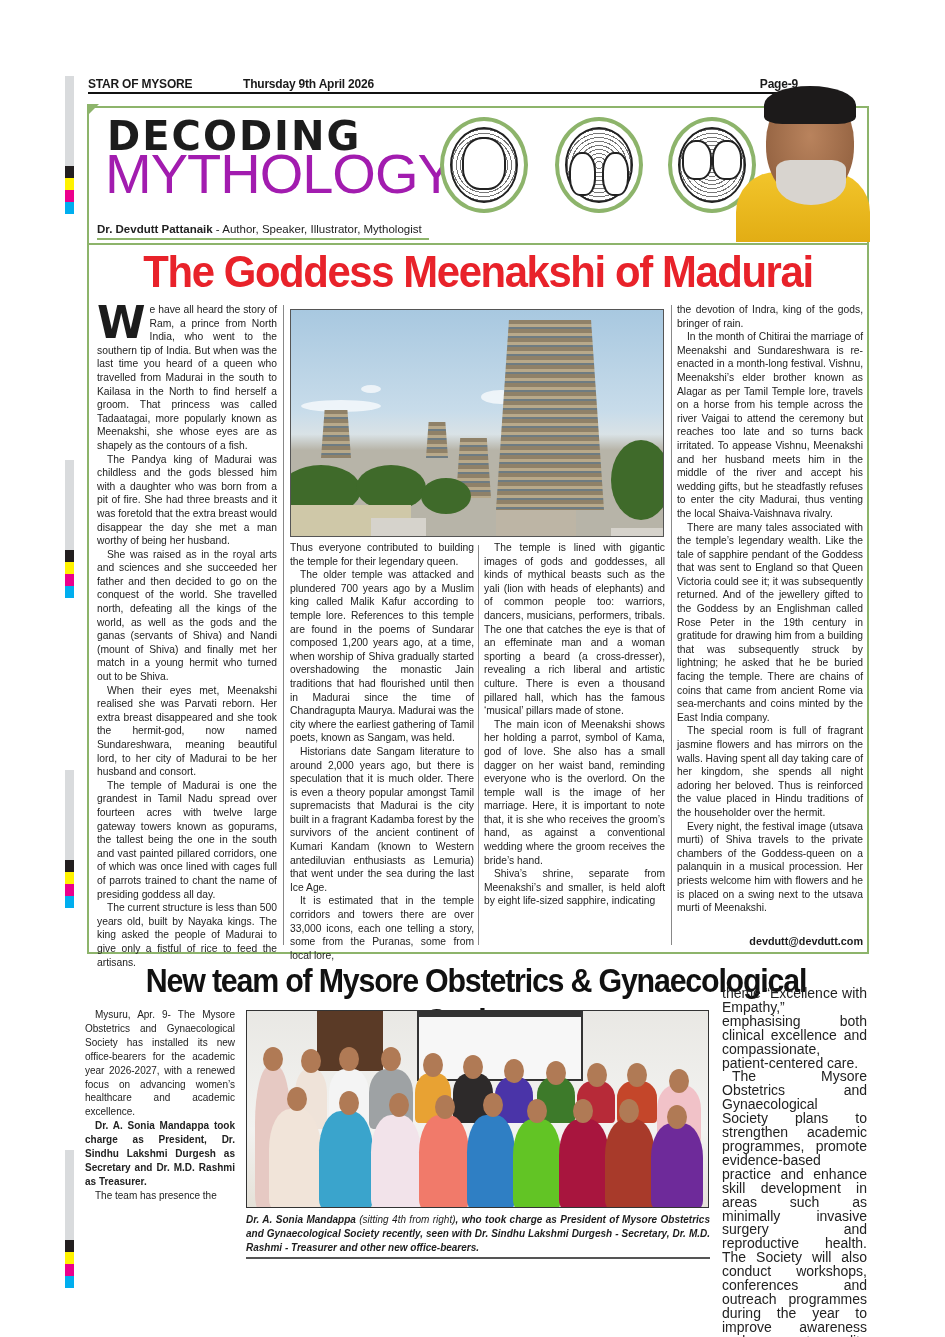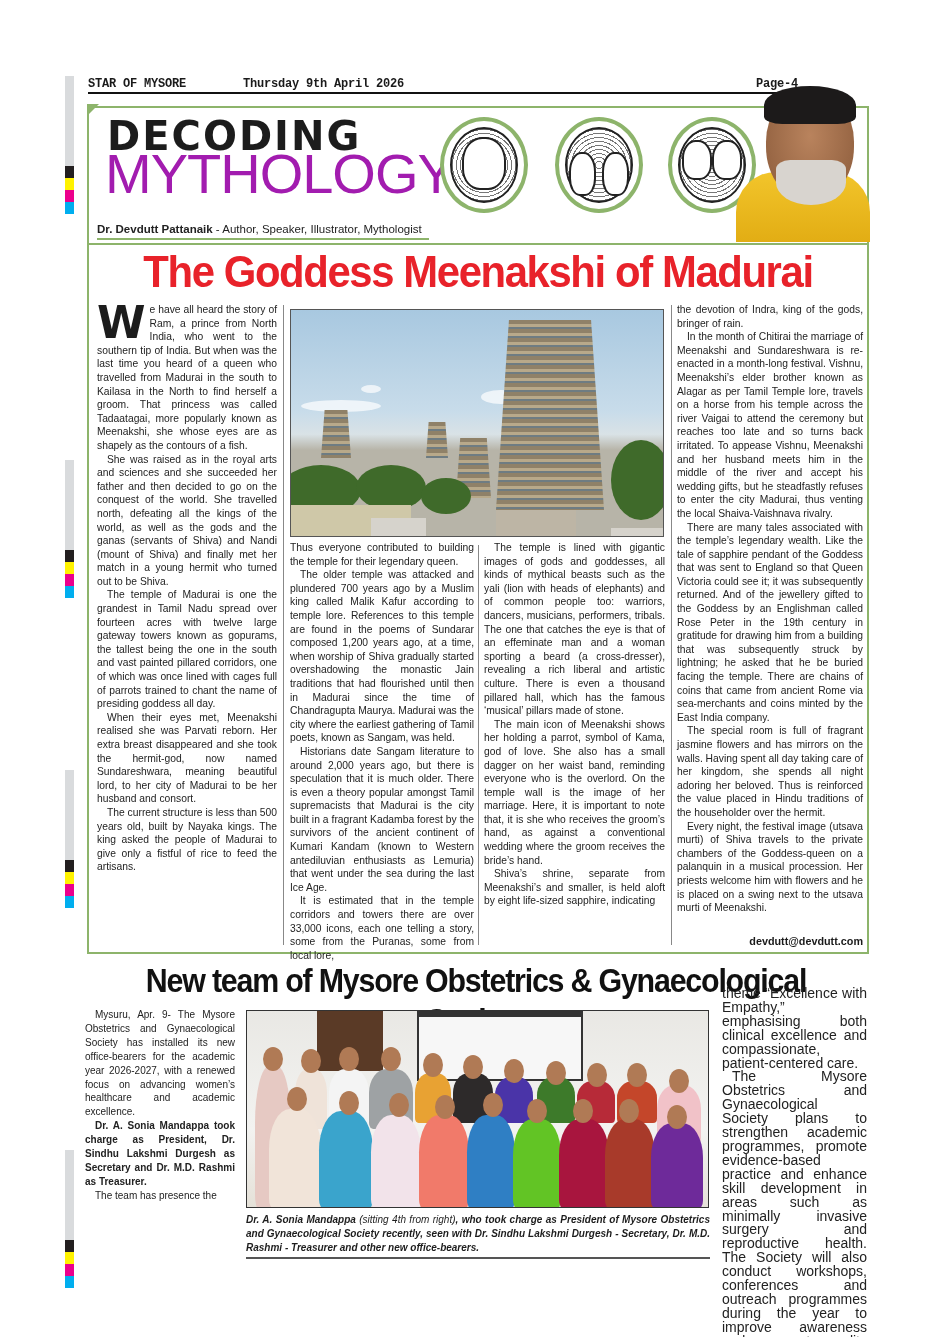--- a/index.html
+++ b/index.html
@@ -6,21 +6,21 @@
   html, body { width:945px; height:1337px; background:#ffffff; overflow:hidden; }
   body { position:relative; font-family:"Liberation Sans", sans-serif; color:#1a1a1a; }
 
   .regbar { position:absolute; left:65px; width:9px; }
   .regbar .gray { height:90px; background:#d9dbdd; }
   .regbar .k { height:12px; background:#231f20; }
   .regbar .y { height:12px; background:#fff200; }
   .regbar .m { height:12px; background:#ec008c; }
   .regbar .c { height:12px; background:#00aeef; }
 
-  .masthead { position:absolute; left:88px; top:76px; width:700px; height:18px; border-bottom:2px solid #111; font-weight:bold; font-size:12px; font-family:Liberation Mono, monospace; letter-spacing:-0.2px; }
+  .masthead { position:absolute; left:88px; top:76px; width:700px; height:18px; border-bottom:2px solid #111; font-weight:bold; font-size:12px; font-family:Liberation Sans, sans-serif; letter-spacing:-0.2px; }
   .masthead span { position:absolute; top:1px; }
   .mh-paper { left:0; }
   .mh-date { left:155px; }
   .mh-page { right:-10px; }
 
   .feature-box { position:absolute; left:87px; top:106px; width:782px; height:848px; border:2px solid #8db46b; }
   .corner-tri { position:absolute; left:87px; top:104px; width:0; height:0; border-top:12px solid #8db46b; border-right:12px solid transparent; }
   .hdr-div { position:absolute; left:87px; top:243px; width:782px; border-top:2px solid #8db46b; }
 
   .title-decoding { position:absolute; left:107px; top:113px; font-family:"DejaVu Sans", sans-serif; font-weight:bold; font-size:40px; letter-spacing:2px; color:#1c1c1c; }
@@ -103,21 +103,21 @@
     <div class="gray"></div>
     <div class="k"></div>
     <div class="y"></div>
     <div class="m"></div>
     <div class="c"></div>
   </div>
 
 <div class="masthead">
   <span class="mh-paper">STAR OF MYSORE</span>
   <span class="mh-date">Thursday 9th April 2026</span>
-  <span class="mh-page">Page-4</span>
+  <span class="mh-page">Page-9</span>
 </div>
 
 <div class="feature-box"></div>
 <div class="corner-tri"></div>
 <div class="hdr-div"></div>
 
 <div class="title-decoding">DECODING</div>
 <div class="title-mythology">MYTHOLOGY</div>
 <div class="byline"><b>Dr. Devdutt Pattanaik</b><span> - Author, Speaker, Illustrator, Mythologist</span></div>
 
@@ -140,23 +140,24 @@
   <div class="shirt"></div>
     <div class="head"></div>
     <div class="hair"></div>
     <div class="beard"></div>
 </div>
 
 <div class="headline">The Goddess Meenakshi of Madurai</div>
 
 <div class="col col1">
   <p class="noindent"><span class="dropcap">W</span><span>e have all heard the story of Ram, a prince from North India, who went to the southern tip of India. But when was the last time you heard of a queen who travelled from Madurai in the south to Kailasa in the North to find herself a groom. That princess was called Tadaatagai, more popularly known as Meenakshi, she whose eyes are as shapely as the contours of a fish.</span></p>
+  <p>The Pandya king of Madurai was childless and the gods blessed him with a daughter who was born from a pit of fire. She had three breasts and it was foretold that the extra breast would disappear the day she met a man worthy of being her husband.</p>
   <p>She was raised as in the royal arts and sciences and she succeeded her father and then decided to go on the conquest of the world. She travelled north, defeating all the kings of the world, as well as the gods and the ganas (servants of Shiva) and Nandi (mount of Shiva) and finally met her match in a young hermit who turned out to be Shiva.</p>
+  <p>When their eyes met, Meenakshi realised she was Parvati reborn. Her extra breast disappeared and she took the hermit-god, now named Sundareshwara, meaning beautiful lord, to her city of Madurai to be her husband and consort.</p>
   <p>The temple of Madurai is one the grandest in Tamil Nadu spread over fourteen acres with twelve large gateway towers known as gopurams, the tallest being the one in the south and vast painted pillared corridors, one of which was once lined with cages full of parrots trained to chant the name of presiding goddess all day.</p>
-  <p>When their eyes met, Meenakshi realised she was Parvati reborn. Her extra breast disappeared and she took the hermit-god, now named Sundareshwara, meaning beautiful lord, to her city of Madurai to be her husband and consort.</p>
   <p>The current structure is less than 500 years old, built by Nayaka kings. The king asked the people of Madurai to give only a fistful of rice to feed the artisans.</p>
 </div>
 <div class="vrule" style="left:283px;top:305px;height:640px;"></div>
 <div class="vrule" style="left:671px;top:305px;height:640px;"></div>
 <div class="vrule" style="left:478px;top:545px;height:400px;"></div>
 
 <div class="temple-photo">
   <div class="sky-cloud" style="left:70px;top:75px;width:20px;height:8px;"></div>
   <div class="sky-cloud" style="left:10px;top:90px;width:80px;height:12px;"></div>
   <div class="sky-cloud" style="left:190px;top:80px;width:40px;height:14px;"></div>

